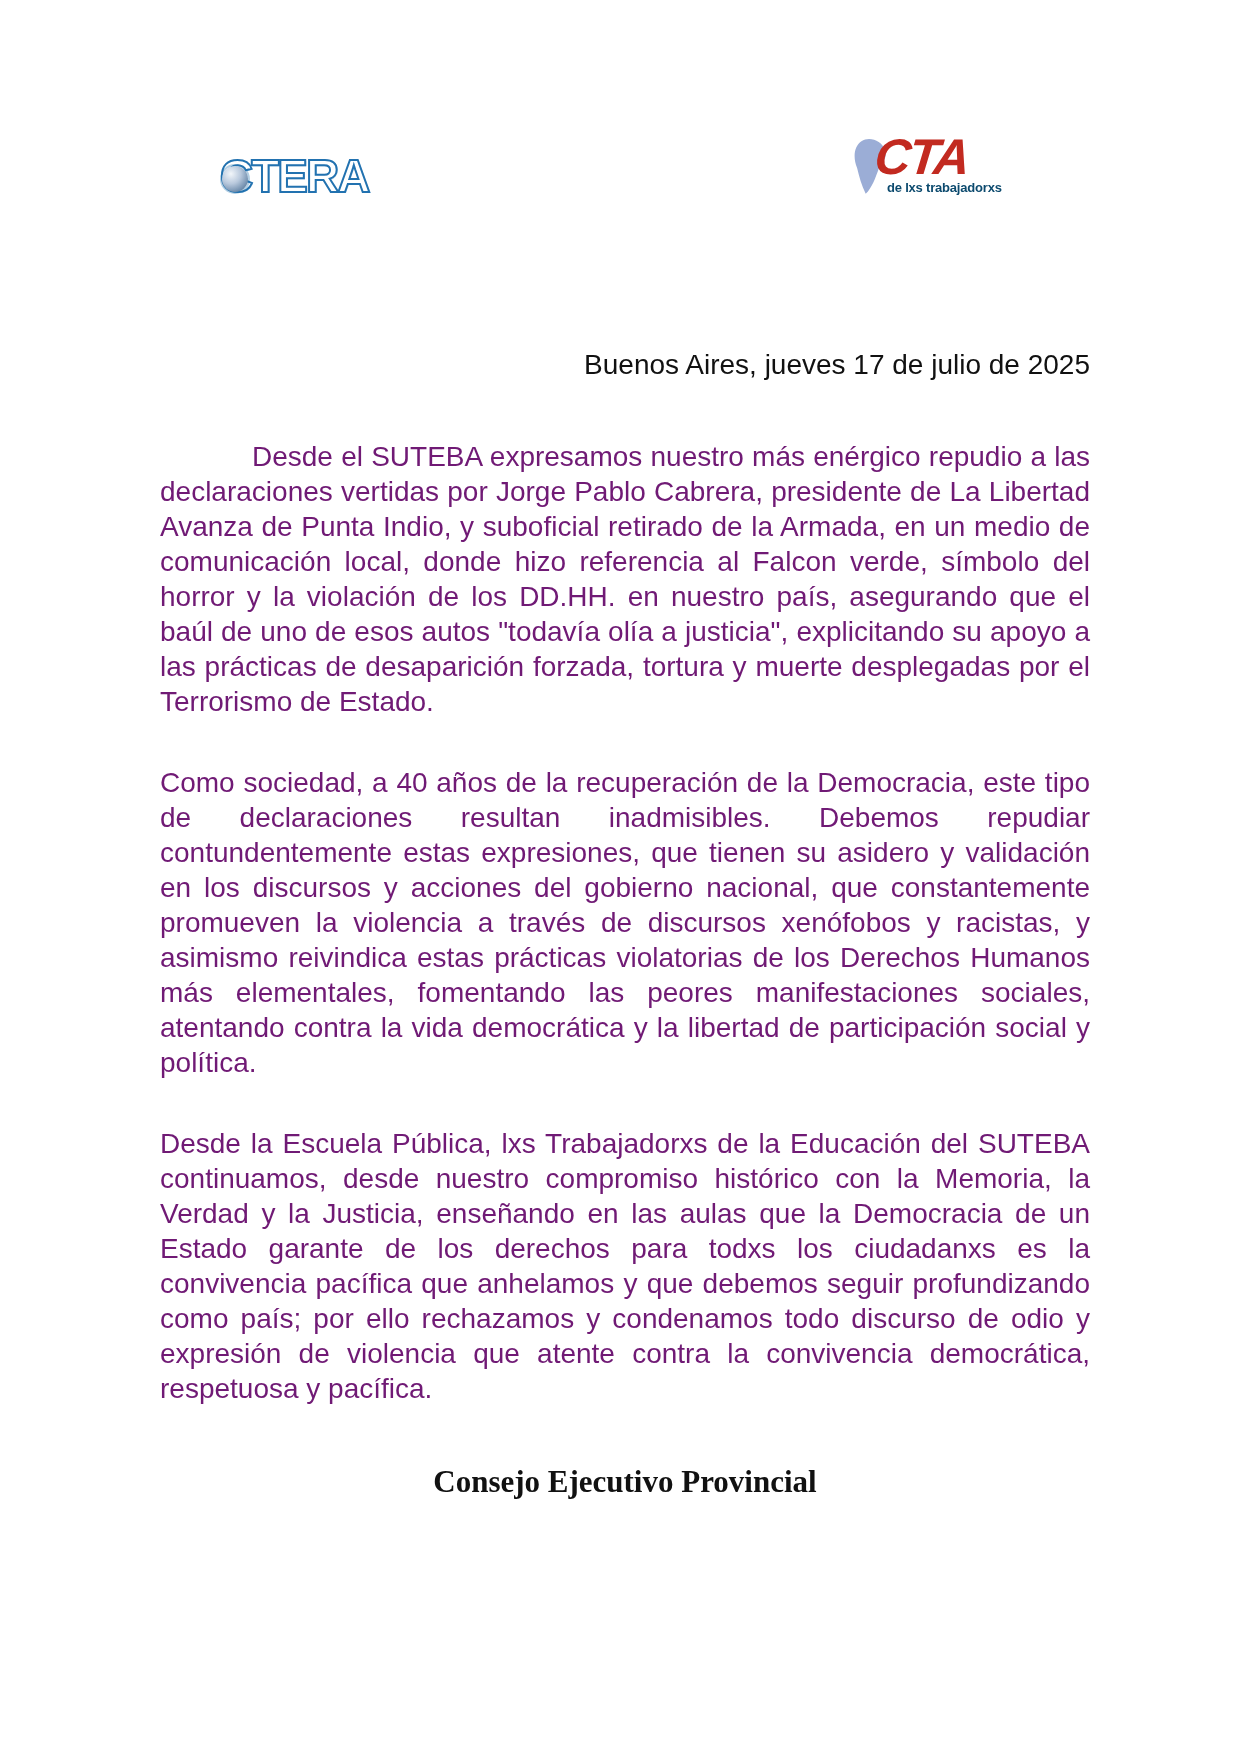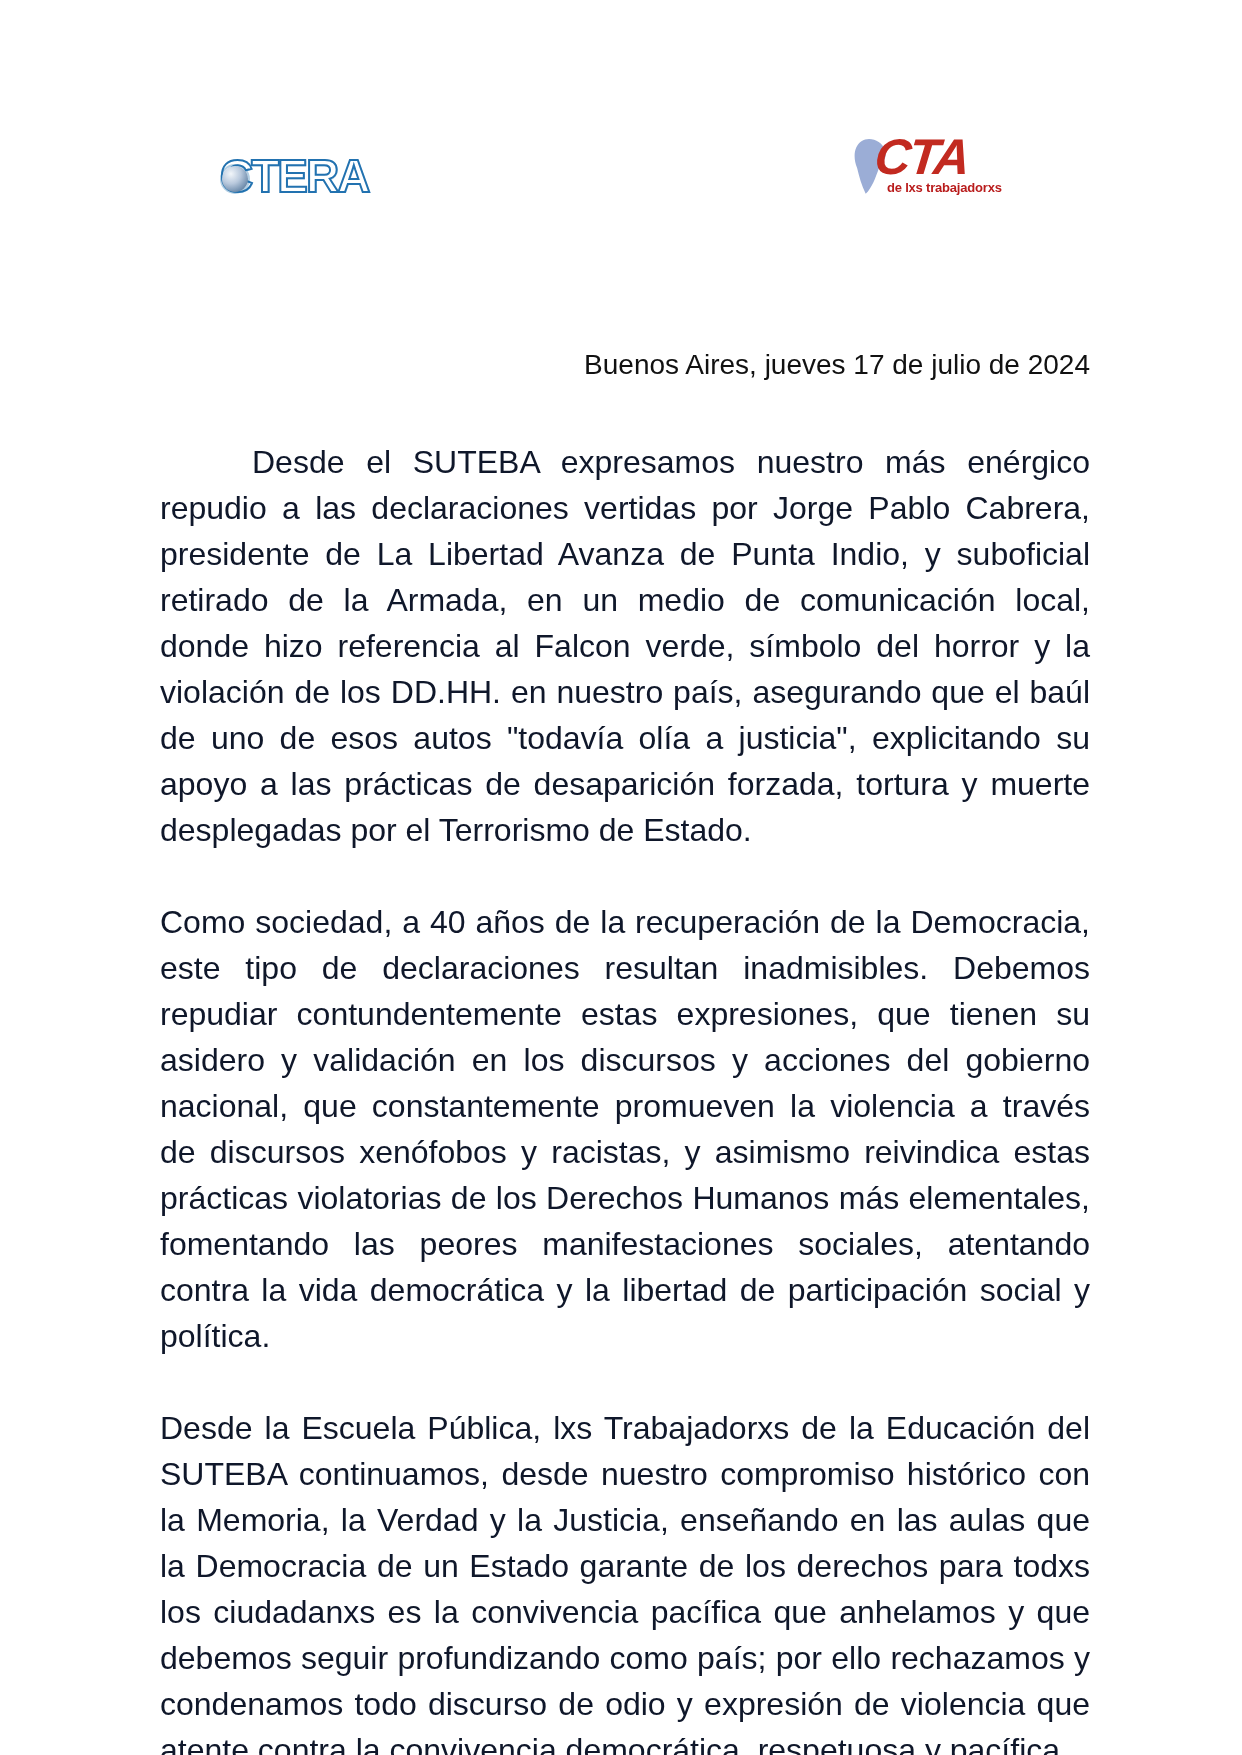--- a/index.html
+++ b/index.html
@@ -76,41 +76,41 @@
     font-size: 50px;
     letter-spacing: -2px;
     color: #c22a20;
     transform: skewX(-6deg);
   }
   .cta-sub {
     position: absolute; left: 42px; top: 48px;
     font-weight: 700;
     font-size: 13px;
     letter-spacing: -0.2px;
-    color: #b91c1c;
+    color: #0c4a6e;
     white-space: nowrap;
   }
 
   
   .letter {
     padding: 0 152px 0 160px;
   }
   .date-line {
     margin-top: 80px;
     text-align: right;
     font-size: 28px;
     line-height: 33px;
     color: #111111;
   }
   .paragraphs { margin-top: 58px; }
   .paragraphs p {
-    font-size: 32px;
-    line-height: 46px;
+    font-size: 28px;
+    line-height: 35px;
     text-align: justify;
-    color: #0f172a;
+    color: #701a75;
     margin-bottom: 46px;
   }
   .paragraphs p.indented { text-indent: 92px; }
 
   
   .footer-sig {
     margin-top: 58px;
     text-align: center;
     font-family: "Liberation Serif", serif;
   }
@@ -138,21 +138,21 @@
         <path d="M14,3 C22,-2 33,3 36,11 C39,19 32,23 30,29 C27,37 24,46 18,52 C14,44 12,36 10,28 C6,18 7,8 14,3 Z" fill="#9badd6"></path>
       </svg>
       <span class="cta-text">CTA</span>
       <span class="cta-sub">de lxs trabajadorxs</span>
     </div>
 
   </div>
 
   <div class="letter">
 
-    <div class="date-line">Buenos Aires, jueves 17 de julio de 2024</div>
+    <div class="date-line">Buenos Aires, jueves 17 de julio de 2025</div>
 
     <div class="paragraphs">
       <p class="indented">Desde el SUTEBA expresamos nuestro más enérgico repudio a las declaraciones vertidas por Jorge Pablo Cabrera, presidente de La Libertad Avanza de Punta Indio, y suboficial retirado de la Armada, en un medio de comunicación local, donde hizo referencia al Falcon verde, símbolo del horror y la violación de los DD.HH. en nuestro país, asegurando que el baúl de uno de esos autos "todavía olía a justicia", explicitando su apoyo a las prácticas de desaparición forzada, tortura y muerte desplegadas por el Terrorismo de Estado.</p>
       <p>Como sociedad, a 40 años de la recuperación de la Democracia, este tipo de declaraciones resultan inadmisibles. Debemos repudiar contundentemente estas expresiones, que tienen su asidero y validación en los discursos y acciones del gobierno nacional, que constantemente promueven la violencia a través de discursos xenófobos y racistas, y asimismo reivindica estas prácticas violatorias de los Derechos Humanos más elementales, fomentando las peores manifestaciones sociales, atentando contra la vida democrática y la libertad de participación social y política.</p>
       <p>Desde la Escuela Pública, lxs Trabajadorxs de la Educación del SUTEBA continuamos, desde nuestro compromiso histórico con la Memoria, la Verdad y la Justicia, enseñando  en las aulas que la Democracia de un Estado garante de los derechos para todxs los ciudadanxs es la convivencia pacífica que anhelamos y que debemos seguir profundizando como país; por ello rechazamos y condenamos todo discurso de odio y expresión de violencia que atente contra la convivencia democrática, respetuosa y pacífica.</p>
     </div>
 
     <div class="footer-sig">
       <div class="footer-title">Consejo Ejecutivo Provincial</div>
 

